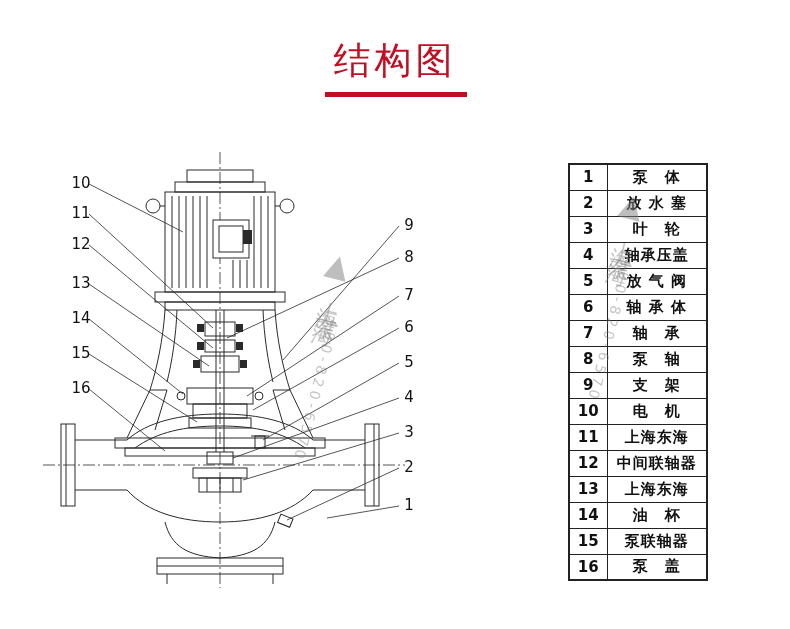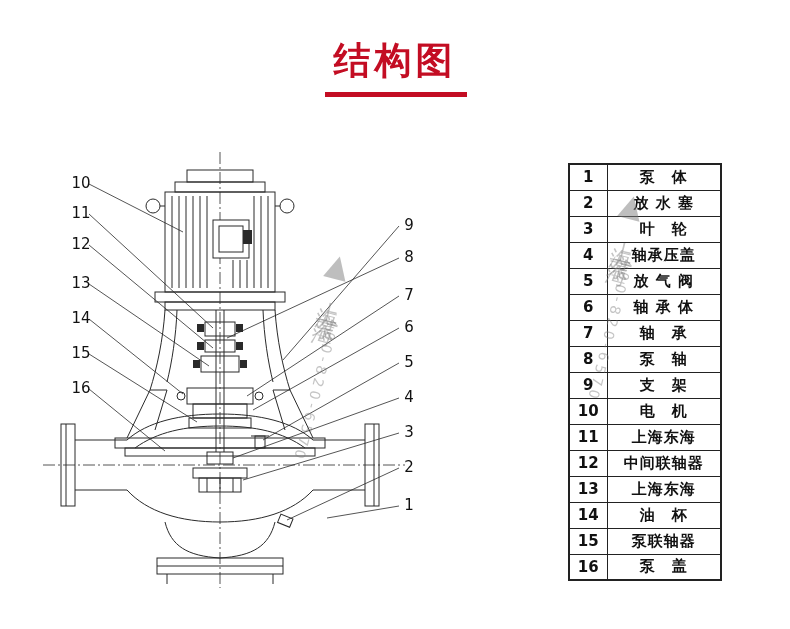--- a/index.html
+++ b/index.html
@@ -6,39 +6,39 @@
   html,body { width:790px; height:629px; }
   body {
     position:relative;
     background:#ffffff;
     font-family:"DejaVu Sans","Liberation Sans",sans-serif;
     overflow:hidden;
     color:#111;
   }
   .page-title {
     position:absolute; top:36px; left:0; width:100%;
-    text-align:center; font-size:37px; font-weight:bold;
+    text-align:center; font-size:37px; font-weight:normal;
     color:#c30d23; letter-spacing:4px;
   }
   .title-underline {
     position:absolute; top:92px; left:325px;
     width:142px; height:5px; background:#c30d23;
   }
   .diagram-svg { position:absolute; left:15px; top:130px; }
   .parts-table {
     position:absolute; left:568px; top:163px;
     border-collapse:collapse; border:2px solid #222;
     background:#fff;
   }
   .parts-table td {
     border:1px solid #222; font-size:15px; font-weight:600;
     color:#111; text-align:center; height:26px; padding:0 2px;
   }
   .parts-table td.num { width:38px; }
-  .parts-table td.name { width:114px; white-space:pre; letter-spacing:1px; }
+  .parts-table td.name { width:100px; white-space:pre; letter-spacing:1px; }
   .watermark {
     position:absolute; display:flex; gap:2px;
     writing-mode:vertical-rl; text-orientation:mixed;
     color:rgba(125,125,125,0.45); pointer-events:none;
     transform:rotate(14deg);
   }
   .watermark .wm-logo { font-size:30px; color:rgba(125,125,125,0.5); }
   .watermark .wm-company { font-size:22px; letter-spacing:8px; }
   .watermark .wm-phone { font-size:14px; letter-spacing:4px; }
   .callout-text { font-size:15px; fill:#111; font-weight:500; }

